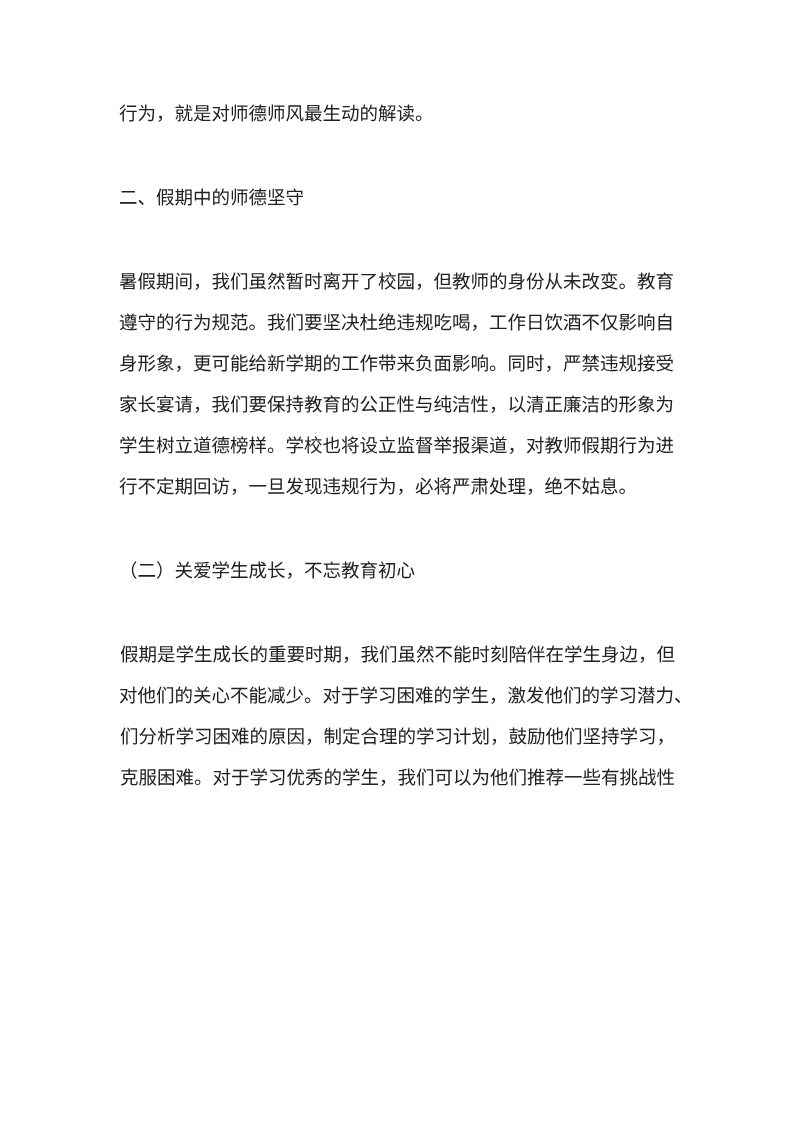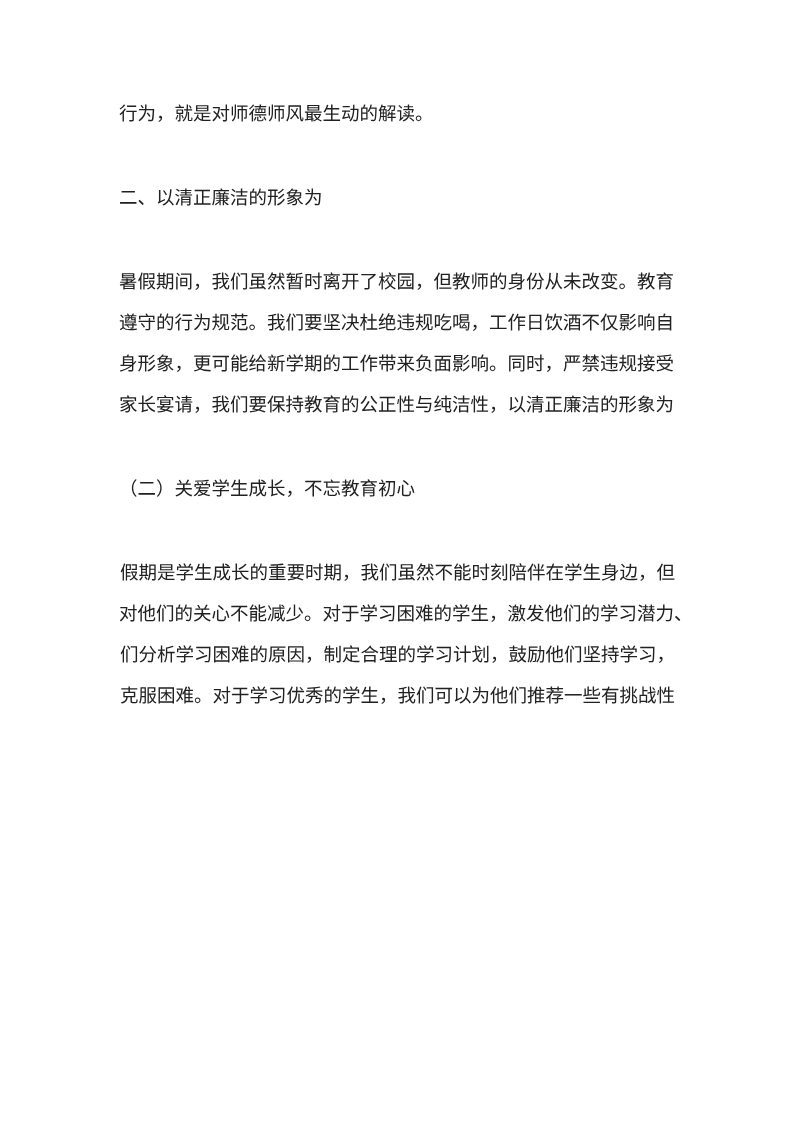--- a/index.html
+++ b/index.html
@@ -45,27 +45,29 @@
 </style>
 </head>
 <body>
 
 <div class="page">
   <div class="content">
     <div class="block">
         <div class="line">行为，就是对师德师风最生动的解读。</div>
       </div>
     <div class="block">
-        <div class="line">二、以清正廉洁的形象为</div>
+        <div class="line">二、假期中的师德坚守</div>
       </div>
     <div class="block">
         <div class="line">暑假期间，我们虽然暂时离开了校园，但教师的身份从未改变。教育</div>
         <div class="line">遵守的行为规范。我们要坚决杜绝违规吃喝，工作日饮酒不仅影响自</div>
         <div class="line">身形象，更可能给新学期的工作带来负面影响。同时，严禁违规接受</div>
         <div class="line">家长宴请，我们要保持教育的公正性与纯洁性，以清正廉洁的形象为</div>
+        <div class="line">学生树立道德榜样。学校也将设立监督举报渠道，对教师假期行为进</div>
+        <div class="line">行不定期回访，一旦发现违规行为，必将严肃处理，绝不姑息。</div>
       </div>
     <div class="block">
         <div class="line">（二）关爱学生成长，不忘教育初心</div>
       </div>
     <div class="block">
         <div class="line">假期是学生成长的重要时期，我们虽然不能时刻陪伴在学生身边，但</div>
         <div class="line">对他们的关心不能减少。对于学习困难的学生，激发他们的学习潜力、</div>
         <div class="line">们分析学习困难的原因，制定合理的学习计划，鼓励他们坚持学习，</div>
         <div class="line">克服困难。对于学习优秀的学生，我们可以为他们推荐一些有挑战性</div>
       </div>

